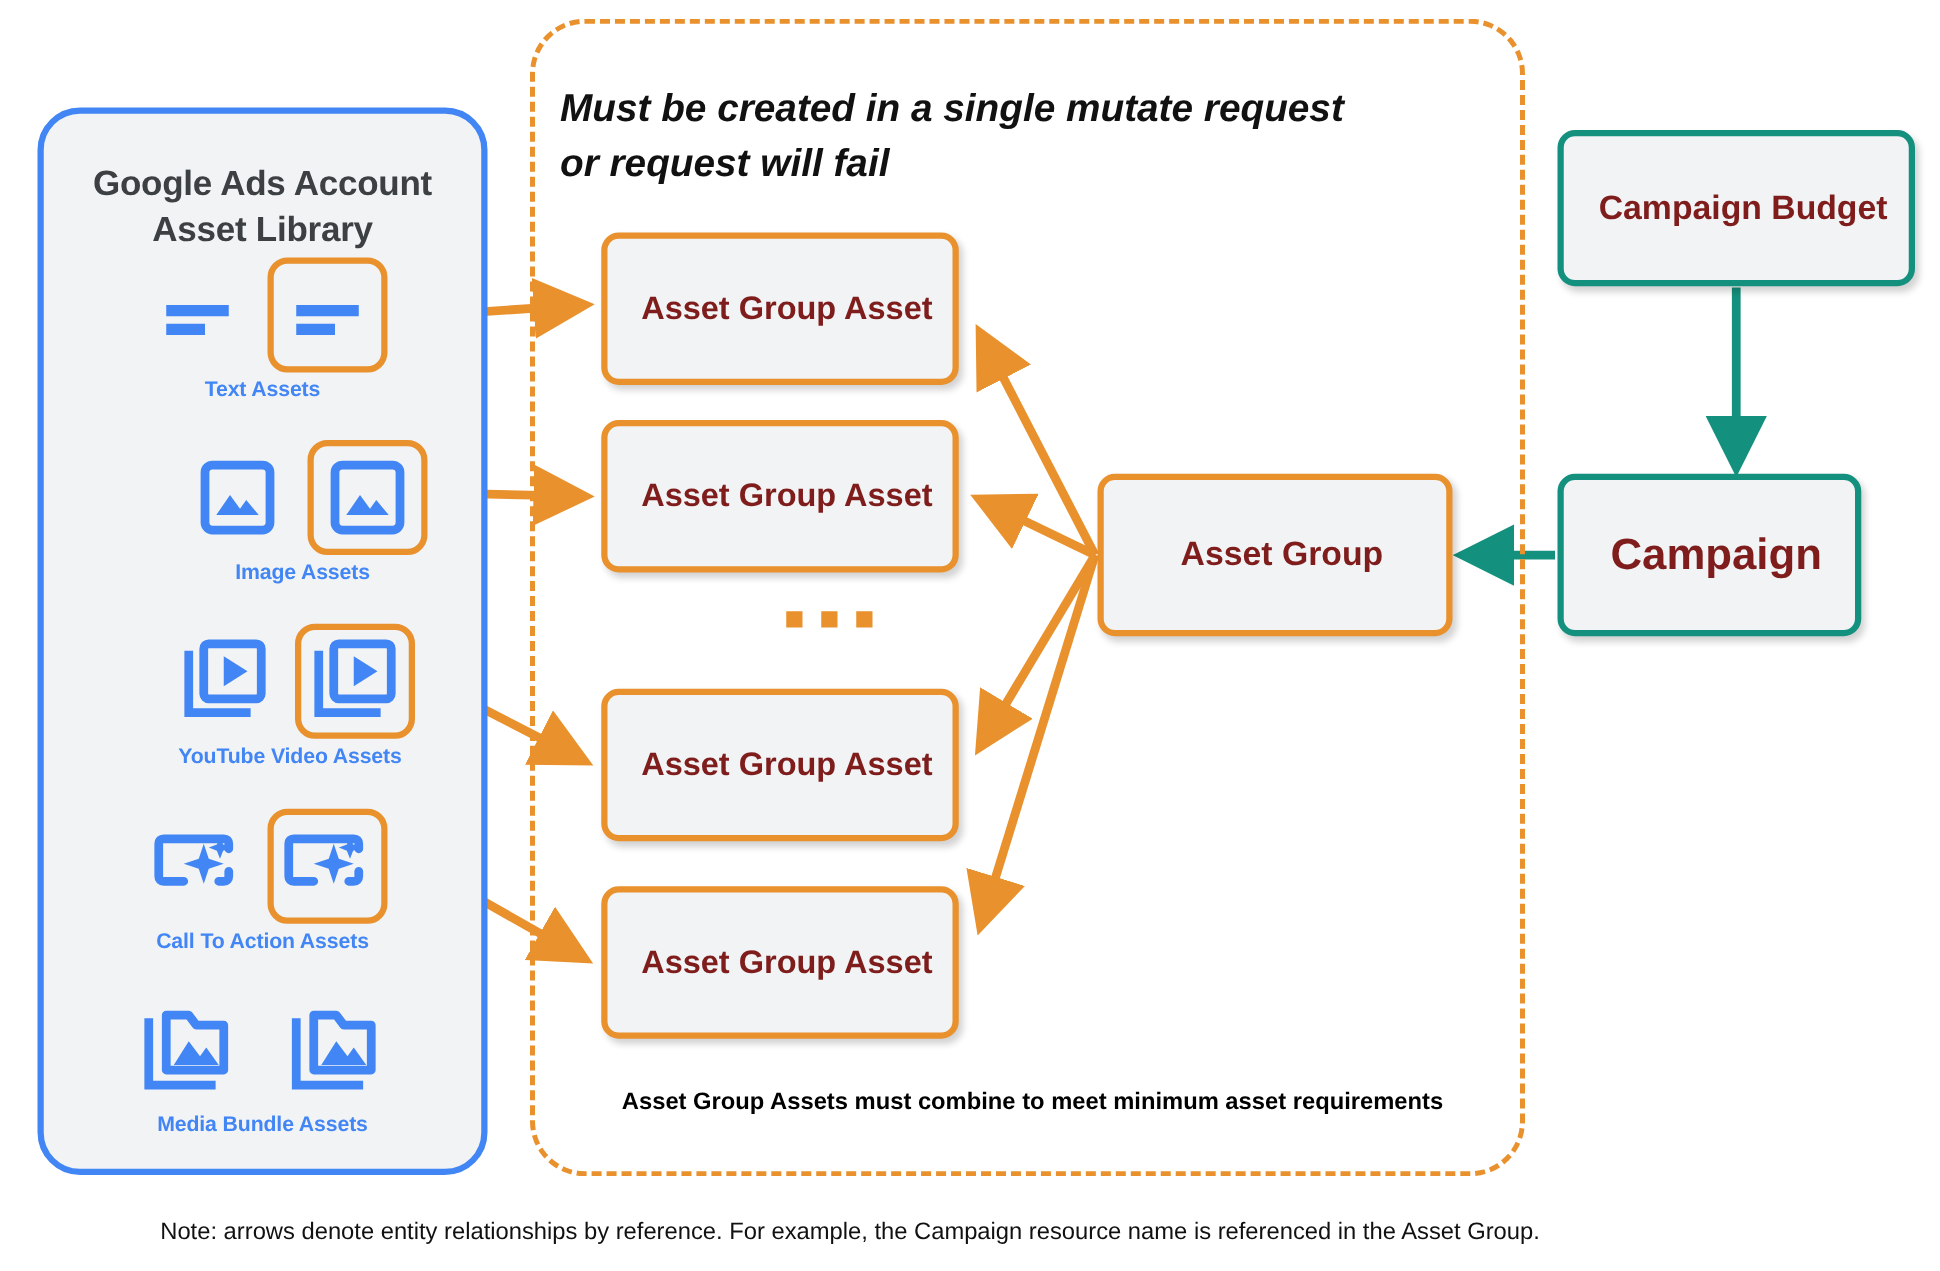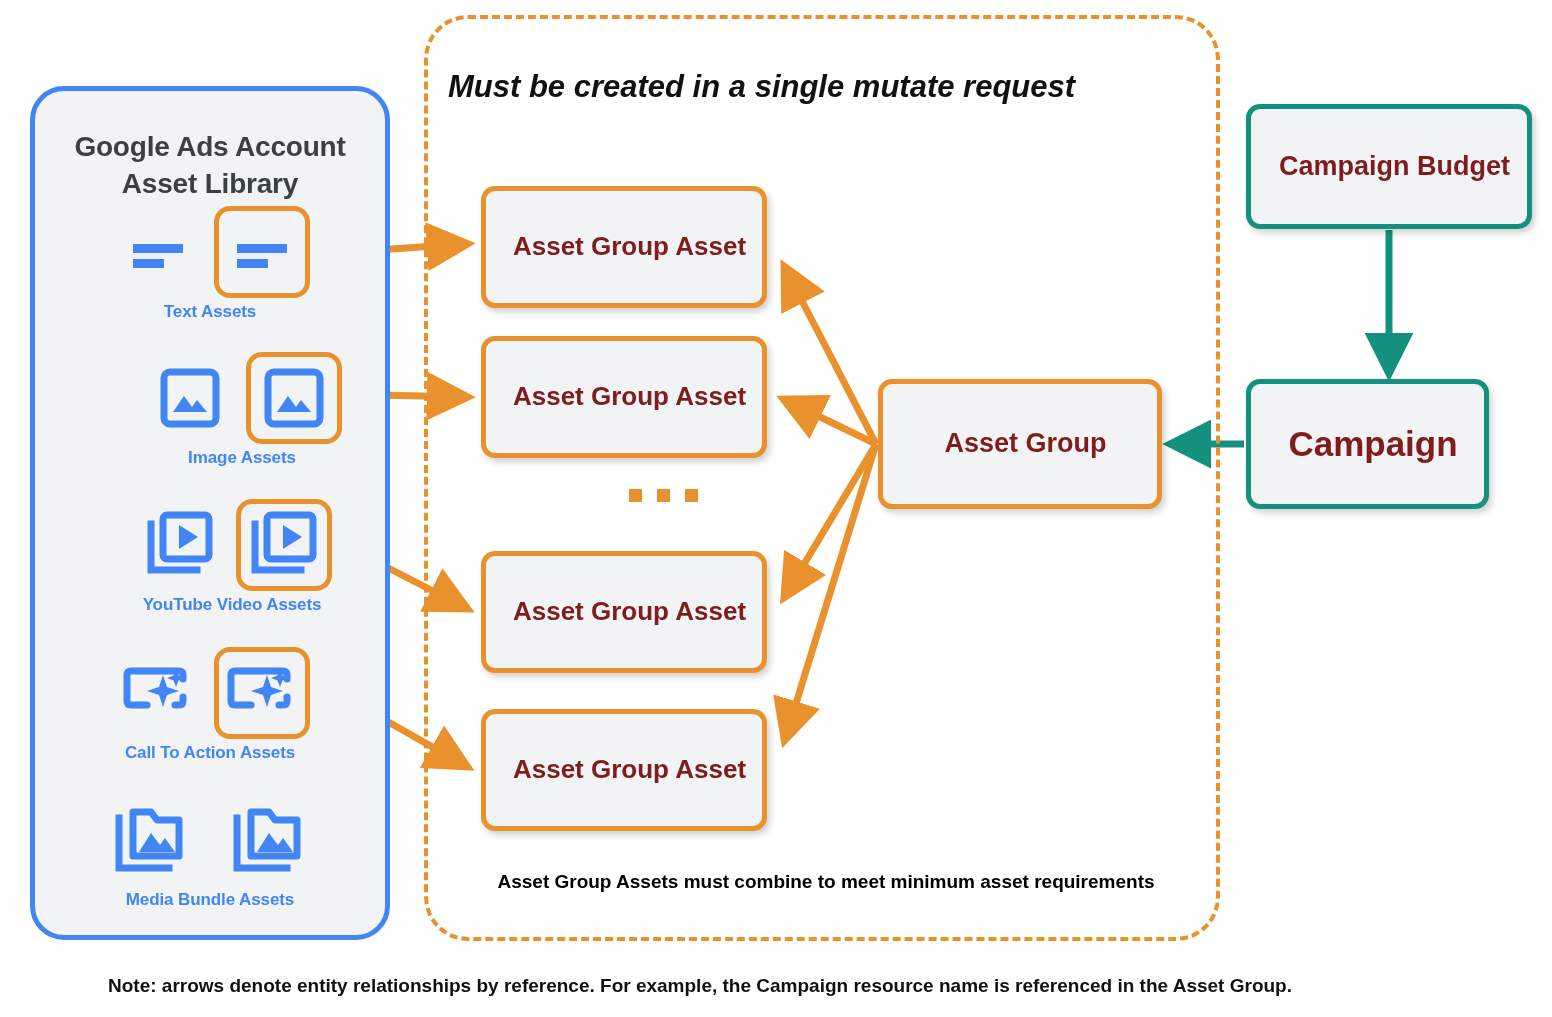--- a/index.html
+++ b/index.html
@@ -167,24 +167,23 @@
     background: #E8912D;
   }
   
   .bottom-note {
     position: absolute;
     left: 0;
     top: 975px;
     width: 1360px;
     text-align: center;
     font-size: 19px;
-    font-weight: bold;
+    font-weight: normal;
     color: #111111;
     z-index: 3;
-    padding-left: 20px;
   }
 </style>
 </head>
 <body>
 
 <div id="stage">
 
   <svg id="wires" viewBox="0 0 1552 1017">
     <defs>
       <marker id="arrOrange" markerWidth="7" markerHeight="7" refX="5.6" refY="3.5" orient="auto">
@@ -311,20 +310,21 @@
           </svg>
         </div>
       </div>
       <div class="asset-caption">Media Bundle  Assets</div>
     </div>
   </div>
 
   <div class="mutate-box">
     <div class="mutate-title">
       <div>Must be created in a single mutate request</div>
+      <div>or request will fail</div>
     </div>
     <div class="mutate-footnote">Asset Group Assets must combine to meet minimum asset requirements</div>
   </div>
 
   <div class="node orange aga-1">Asset Group Asset</div>
   <div class="node orange aga-2">Asset Group Asset</div>
   <div class="node orange aga-3">Asset Group Asset</div>
   <div class="node orange aga-4">Asset Group Asset</div>
 
   <div class="ellipsis">

